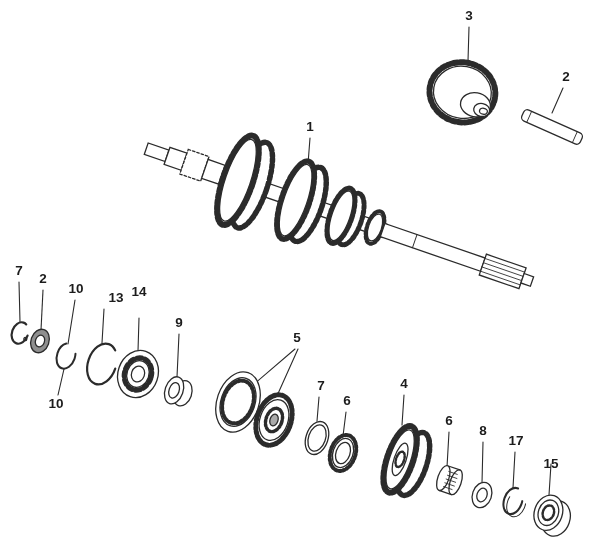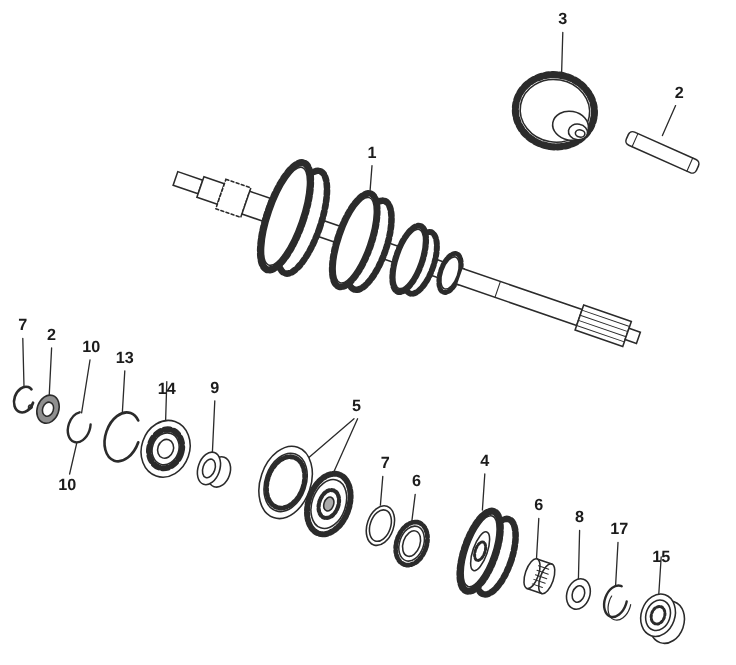--- a/index.html
+++ b/index.html
@@ -191,19 +191,19 @@
   <div class="callout" style="left:404px;top:384px">4</div>
   <div class="callout" style="left:297px;top:338px">5</div>
   <div class="callout" style="left:347px;top:401px">6</div>
   <div class="callout" style="left:321px;top:386px">7</div>
   <div class="callout" style="left:483px;top:431px">8</div>
   <div class="callout" style="left:179px;top:323px">9</div>
   <div class="callout" style="left:76px;top:289px">10</div>
   <div class="callout" style="left:56px;top:404px">10</div>
   <div class="callout" style="left:43px;top:279px">2</div>
   <div class="callout" style="left:516px;top:441px">17</div>
-  <div class="callout" style="left:104px;top:298px">13</div>
-  <div class="callout" style="left:139px;top:324px">14</div>
+  <div class="callout" style="left:116px;top:298px">13</div>
+  <div class="callout" style="left:139px;top:292px">14</div>
   <div class="callout" style="left:551px;top:464px">15</div>
   <div class="callout" style="left:449px;top:421px">6</div>
   <div class="callout" style="left:19px;top:271px">7</div>
 
 </div>
 
 </body></html>

